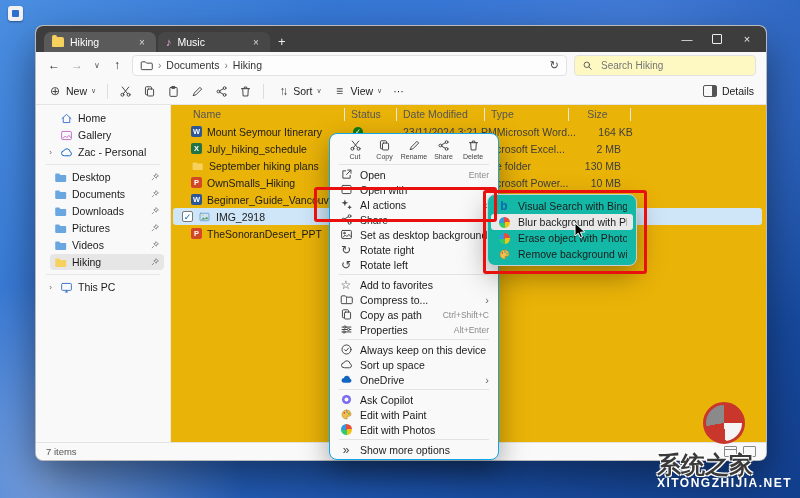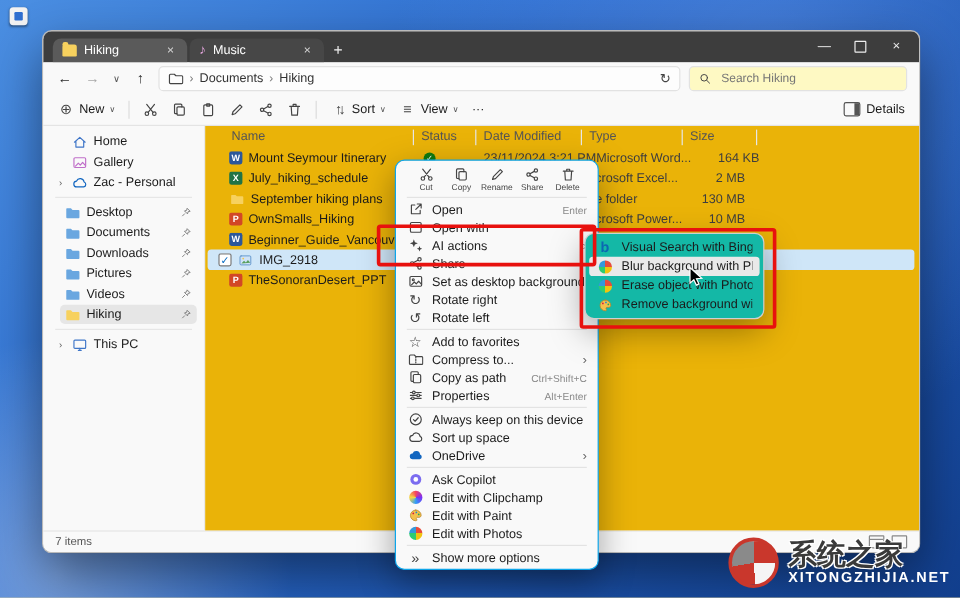--- a/index.html
+++ b/index.html
@@ -63,21 +63,21 @@
   .slabel{flex:1;white-space:nowrap;overflow:hidden;}
   .ssep{height:1px;background:#e6e6e6;margin:4px 10px;}
   
   .filearea{flex:1;background:#eab308;position:relative;min-width:0;}
   .fhead{display:flex;align-items:center;height:17px;font-size:10.5px;color:#555;margin:1px 4px 0 2px;}
   .hc{box-sizing:border-box;border-right:1px solid #e7e7e7;height:13px;line-height:13px;padding-left:6px;}
   .hc.name{flex:0 0 172px;padding-left:20px;}
   .hc.status{flex:0 0 52px;}
   .hc.date{flex:0 0 88px;}
   .hc.type{flex:0 0 84px;}
-  .hc.size{flex:0 0 62px;text-align:left;padding-right:10px;}
+  .hc.size{flex:0 0 62px;text-align:center;padding-right:10px;}
   .frow{display:flex;align-items:center;height:17px;font-size:10.5px;color:#1b1b1b;margin:0 4px 0 2px;border-radius:3px;}
   .frow.selected{background:#cfe6f8;}
   .c-name{flex:0 0 172px;display:flex;align-items:center;gap:5px;padding-left:18px;box-sizing:border-box;white-space:nowrap;overflow:hidden;}
   .frow.selected .c-name{padding-left:9px;}
   .c-status{flex:0 0 52px;display:flex;padding-left:8px;box-sizing:border-box;}
   .c-date{flex:0 0 88px;color:#3e3e3e;padding-left:6px;box-sizing:border-box;white-space:nowrap;}
   .c-type{flex:0 0 84px;color:#3e3e3e;box-sizing:border-box;white-space:nowrap;overflow:hidden;}
   .c-size{flex:0 0 62px;text-align:right;color:#3e3e3e;padding-right:10px;box-sizing:border-box;white-space:nowrap;}
   .badge{width:11px;height:11px;border-radius:2px;color:#fff;font-size:7.5px;font-weight:bold;
     display:flex;align-items:center;justify-content:center;flex:0 0 11px;}
@@ -126,21 +126,21 @@
   .redbox{position:absolute;border:3px solid #e8110e;border-radius:3px;z-index:70;}
   .redbox.b1{left:314px;top:187px;width:177px;height:29px;}
   .redbox.b2{left:483px;top:190px;width:158px;height:78px;}
   
   .cursor{position:absolute;left:574px;top:222px;z-index:80;}
   
   .deskicon{position:absolute;left:8px;top:6px;width:15px;height:15px;border-radius:3px;background:#f2f2f2;
     box-shadow:0 1px 2px rgba(0,0,0,.4);display:flex;align-items:center;justify-content:center;z-index:5;}
   .deskicon::after{content:"";width:7px;height:7px;background:#2f6fd0;border-radius:1px;}
   
-  .watermark{position:absolute;right:8px;bottom:8px;z-index:90;display:flex;align-items:center;gap:8px;}
+  .watermark{position:absolute;right:8px;bottom:8px;z-index:90;display:flex;align-items:center;gap:8px;flex-direction:column;}
   .wlogo{width:42px;height:42px;border-radius:50%;border:3px solid #c9372c;box-sizing:border-box;background:#fff;
     background:conic-gradient(#c9372c 0 90deg,#f5f5f5 90deg 175deg,#c9372c 175deg 260deg,#8a8a8a 260deg 360deg);}
   .wtext{display:flex;flex-direction:column;line-height:1.05;}
   .wtitle{font-size:24px;font-weight:bold;color:#3a3a3a;
     text-shadow:1px 1px 0 #fff,-1px -1px 0 #fff,1px -1px 0 #fff,-1px 1px 0 #fff;}
   .wsub{font-size:12px;color:#fff;letter-spacing:1.5px;font-weight:bold;}
 </style>
 </head>
 <body>
 
@@ -620,26 +620,20 @@
     <span class="icw">
         <svg class="s" viewBox="0 0 16 16">
           <circle cx="8" cy="8" r="5.6" fill="#7b6cf0" stroke="none"></circle>
           <circle cx="8" cy="8" r="2.4" fill="#fff" stroke="none"></circle>
         </svg>
       </span>
     <span class="lbl">Ask Copilot</span>
   </div>
   <div class="mi">
     <span class="icw">
-        <span class="clipch"></span>
-      </span>
-    <span class="lbl">Edit with Clipchamp</span>
-  </div>
-  <div class="mi">
-    <span class="icw">
         <svg class="s" viewBox="0 0 16 16">
           <path d="M8 2.5a5.5 5.5 0 100 11c1.3 0 1.4-1 .8-1.7-.6-.8-.1-1.8 1-1.8h1.7c1.1 0 2-1 2-2.2A5.6 5.6 0 008 2.5z" fill="#f3c04b" stroke="#b8862c" stroke-width="0.8"></path>
           <circle cx="5.4" cy="6" r=".9" fill="#d14" stroke="none"></circle>
           <circle cx="8.6" cy="4.9" r=".9" fill="#28c" stroke="none"></circle>
           <circle cx="11" cy="7" r=".9" fill="#2a5" stroke="none"></circle>
         </svg>
       </span>
     <span class="lbl">Edit with Paint</span>
   </div>
   <div class="mi">

